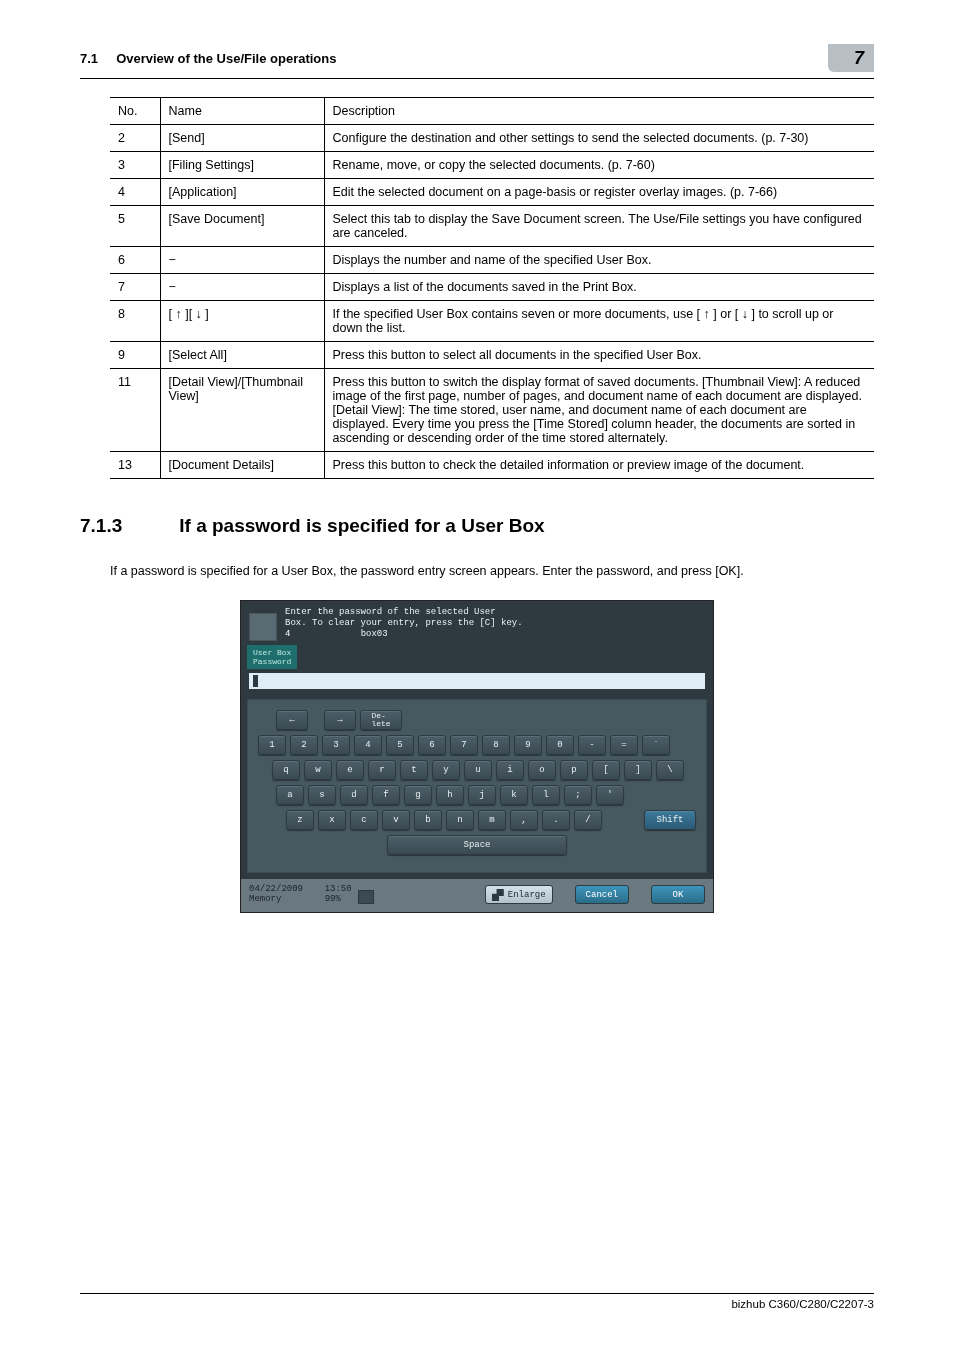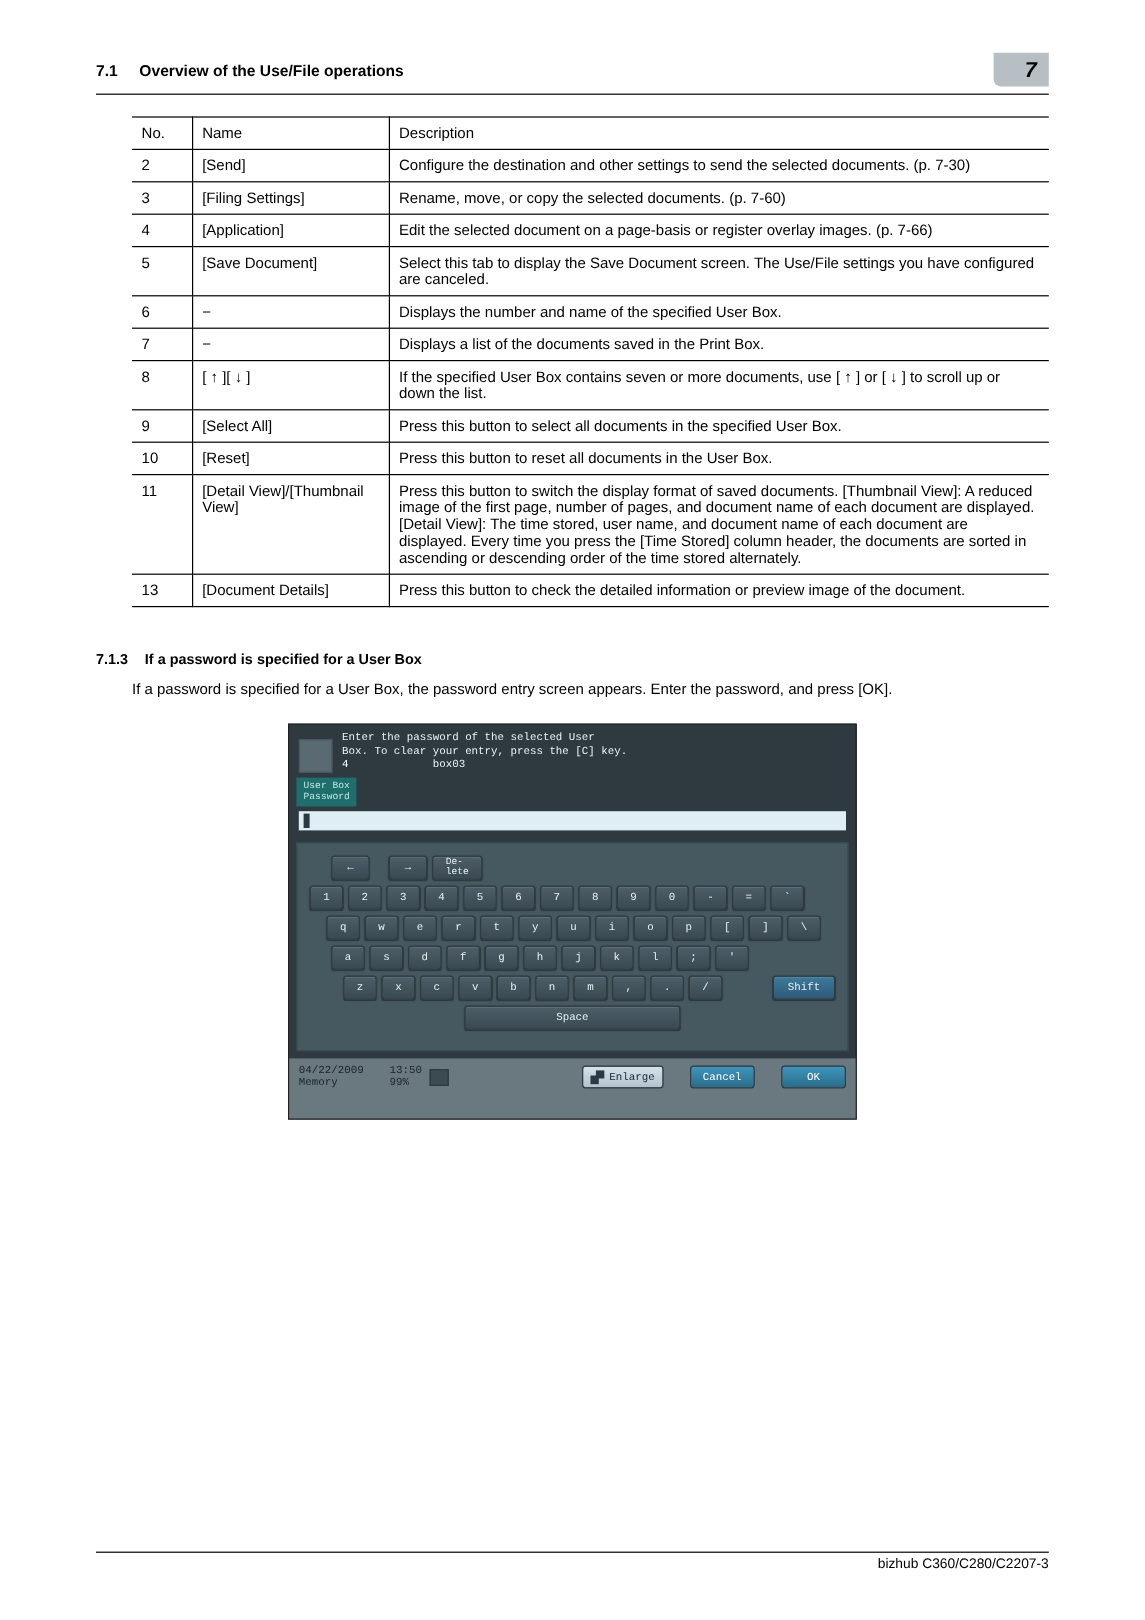--- a/index.html
+++ b/index.html
@@ -66,25 +66,25 @@
   }
   table.spec td.divider, table.spec th.divider {
     border-right: 0.5px solid #000;
   }
   table.spec th:first-child, table.spec td:first-child { width: 50px; }
   table.spec th:nth-child(2), table.spec td:nth-child(2) { width: 164px; }
   table.spec td:nth-child(3), table.spec th:nth-child(3) { width: auto; }
 
   .section-heading {
     display: flex;
-    gap: 14px;
-    font-size: 12px;
+    gap: 57px;
+    font-size: 19px;
     font-weight: bold;
     margin-top: 36px;
-    margin-bottom: 10px;
+    margin-bottom: 26px;
   }
   .section-body {
     font-size: 12.5px;
     margin-left: 30px;
     line-height: 1.35;
   }
   .screenshot-wrap {
     display: flex;
     justify-content: center;
     margin-top: 20px;
@@ -164,22 +164,22 @@
   .key-ctrl { width: 32px; }
   .key-space { width: 180px; }
   .key-shift { width: 52px; background: linear-gradient(#3d7a9a, #2d5a78); }
   .indent-1 { margin-left: 14px; }
   .indent-2 { margin-left: 18px; }
   .indent-3 { margin-left: 28px; }
   .space-row { justify-content: center; }
   .shift-gap { flex: 1; }
   .mfp-bottom {
     display: flex;
-    align-items: center;
-    padding: 6px 8px 25px 8px;
+    align-items: flex-end;
+    padding: 6px 8px 8px 8px;
     background: #6a7880;
     gap: 6px;
   }
   .mfp-bottom .status { flex: 1; font-size: 9px; color: #1a232a; white-space: pre; line-height:1.1;}
   .mfp-bottom .tiny-ico {
     width: 16px; height: 14px;
     background: #3c4a52;
     border: 1px solid #2a3a40;
   }
   .mfp-btn, .mfp-btn-ok, .mfp-btn-enlarge {
@@ -280,25 +280,20 @@
           </tr>
         <tr>
             <td class="divider">8</td>
             <td class="divider">[ ↑ ][ ↓ ]</td>
             <td>If the specified User Box contains seven or more documents, use [ ↑ ] or [ ↓ ] to scroll up or down the list.</td>
           </tr>
         <tr>
             <td class="divider">9</td>
             <td class="divider">[Select All]</td>
             <td>Press this button to select all documents in the specified User Box.</td>
-          </tr>
-        <tr>
-            <td class="divider">10</td>
-            <td class="divider">[Reset]</td>
-            <td>Press this button to reset all documents in the User Box.</td>
           </tr>
         <tr>
             <td class="divider">11</td>
             <td class="divider">[Detail View]/[Thumbnail View]</td>
             <td>Press this button to switch the display format of saved documents. [Thumbnail View]: A reduced image of the first page, number of pages, and document name of each document are displayed. [Detail View]: The time stored, user name, and document name of each document are displayed. Every time you press the [Time Stored] column header, the documents are sorted in ascending or descending order of the time stored alternately.</td>
           </tr>
         <tr>
             <td class="divider">13</td>
             <td class="divider">[Document Details]</td>
             <td>Press this button to check the detailed information or preview image of the document.</td>

